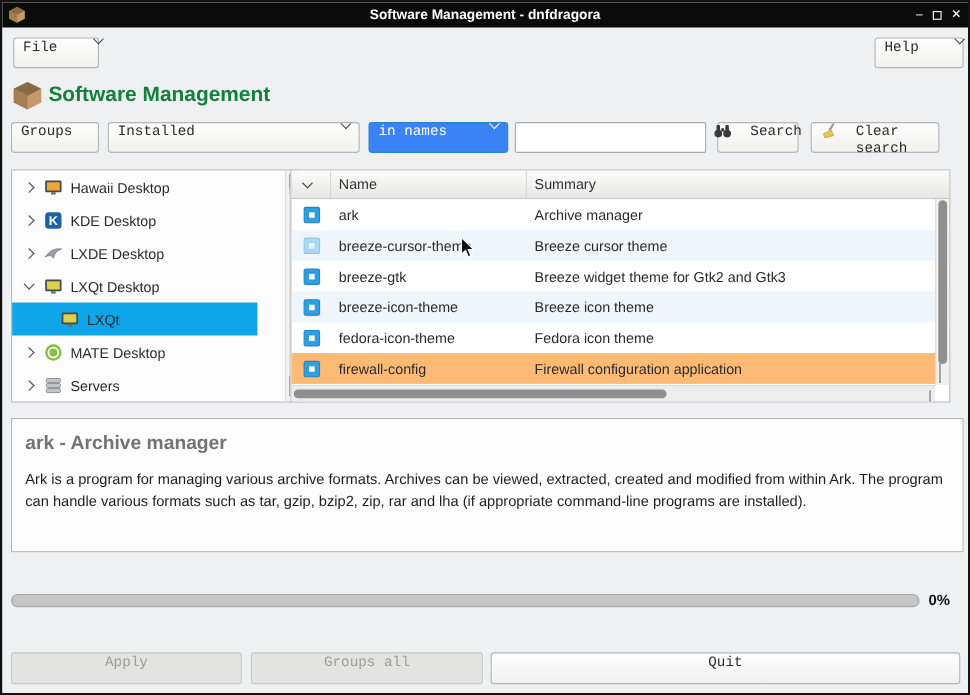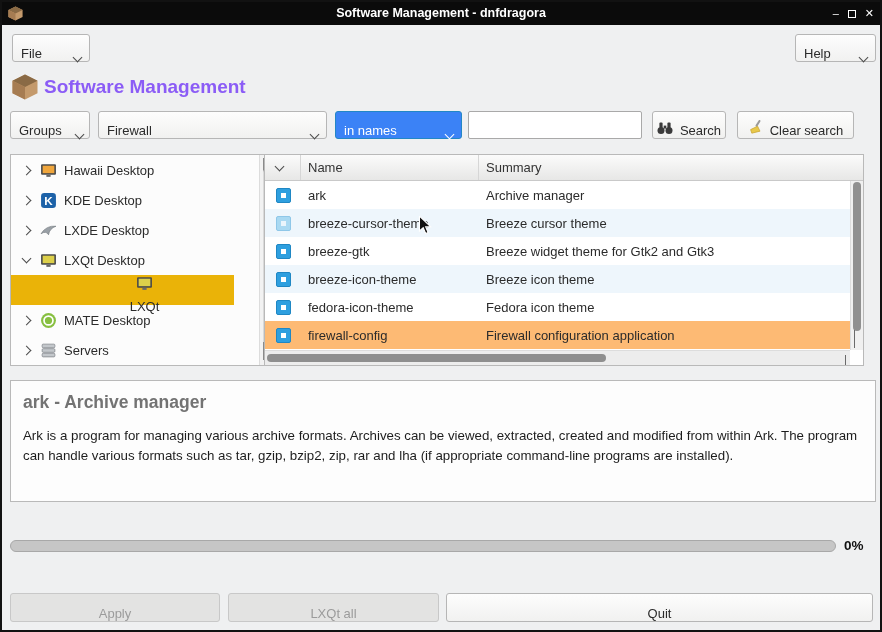--- a/index.html
+++ b/index.html
@@ -12,55 +12,55 @@
   
   .titlebar { position:absolute; top:0; left:0; right:0; height:23px; background:#0b0b0b; }
   .titlebar .app-icon { position:absolute; left:5px; top:3px; width:17px; height:17px; }
   .titlebar .title { position:absolute; left:0; right:0; top:0; height:23px; line-height:23px;
     text-align:center; color:#fff; font-weight:bold; font-size:12.5px; }
   .win-controls { position:absolute; right:6px; top:0; height:23px; display:flex; gap:9px; align-items:center; }
   .win-controls .wc { color:#fff; font-size:11px; line-height:1; cursor:default; }
   .wc-max { width:8px; height:8px; border:1.4px solid #fff; display:inline-block; }
   
   .btn, .combo {
-    display:flex; align-items:flex-end; background:linear-gradient(#fdfdfd,#f1f1f0);
+    display:flex; align-items:flex-start; background:linear-gradient(#fdfdfd,#f1f1f0);
     border:1px solid #b6b6b6; border-radius:3px; font-size:13px; color:#2b2b2b;
-    padding:0 8px; height:28px; gap:7px;
+    padding:0 8px; height:28px; gap:17px;font-family:Liberation Mono, monospace;
   }
   .chev { width:7px; height:7px; border-right:1.5px solid #4a4a4a; border-bottom:1.5px solid #4a4a4a; flex:0 0 auto; }
   .chev.down { transform:rotate(45deg); margin-top:-3px; }
   .chev.right { transform:rotate(-45deg); }
   .chev.up { transform:rotate(-135deg); margin-top:3px; }
   .chev.white { border-color:#fff; }
   .spacer { flex:1; }
   
   .file-btn { position:absolute; left:10px; top:32px; width:78px; }
   .help-btn { position:absolute; left:793px; top:32px; width:81px; }
   
   .hdr-icon { position:absolute; left:8px; top:70px; width:30px; height:30px; }
-  .hdr-title { position:absolute; left:42px; top:74px; font-size:19px; font-weight:bold; color:#8b5cf6; }
+  .hdr-title { position:absolute; left:42px; top:74px; font-size:19px; font-weight:bold; color:#15803d; }
   
   .groups-combo { position:absolute; left:8px; top:109px; width:80px; }
   .filter-combo { position:absolute; left:96px; top:109px; width:229px; }
   .scope-combo { position:absolute; left:333px; top:109px; width:127px;
     background:#3b82f6; border-color:#2387c5; color:#fff; }
   .search-input { position:absolute; left:466px; top:109px; width:174px; height:28px;
     border:1px solid #a9a9a9; border-radius:2px; background:#fff; font-size:13px; padding:0 6px;
     font-family:"Liberation Sans", sans-serif; }
   .search-btn { position:absolute; left:650px; top:109px; width:74px; justify-content:center; }
   .clear-btn { position:absolute; left:735px; top:109px; width:117px; justify-content:center; }
   
   .tree { position:absolute; left:8px; top:152px; width:264px; height:212px;
     background:#fcfcfc; border:1px solid #b9b9b9; overflow:hidden; }
   .titem { display:flex; align-items:center; height:30px; padding-left:8px; gap:7px;
     font-size:13px; color:#2b2b2b; width:223px; }
   .titem .expander { width:14px; display:flex; justify-content:center; align-items:center; }
   .titem .ticon { width:17px; height:17px; flex:0 0 auto; }
   .titem.child { padding-left:44px; }
-  .titem.selected { background:#eab308;flex-direction:column; }
+  .titem.selected { background:#0ea5e9; }
   .tree-sb { position:absolute; right:0; top:0; bottom:0; width:14px; background:#f2f2f2;
     border-left:1px solid #dcdcdc; }
   .tree-sb .sb-arrow { position:absolute; left:3px; }
   .tree-sb .thumb { position:absolute; left:3px; top:14px; bottom:14px; width:7px;
     background:#d9d9d9; border-radius:4px; }
   
   .pkg-table { position:absolute; left:262px; top:152px; width:600px; height:212px;
     background:#fff; border:1px solid #b9b9b9; overflow:hidden; }
   .thead { display:flex; height:26px; background:linear-gradient(#fbfbfb,#e7e7e6);
     border-bottom:1px solid #c9c9c9; font-size:13px; color:#333; align-items:stretch; }
@@ -144,21 +144,21 @@
       </svg>
   </span>
   <div class="hdr-title">Software Management</div>
 
   <div class="combo groups-combo">
     <span>Groups</span>
     <span class="spacer"></span>
     <span class="chev down"></span>
   </div>
   <div class="combo filter-combo">
-    <span>Firewall</span>
+    <span>Installed</span>
     <span class="spacer"></span>
     <span class="chev down"></span>
   </div>
   <div class="combo scope-combo">
     <span>in names</span>
     <span class="spacer"></span>
     <span class="chev down white"></span>
   </div>
   <input class="search-input" value="" style="">
   <div class="btn search-btn">
@@ -330,21 +330,21 @@
 
   <div class="progress-track">
     <div class="progress-fill"></div>
   </div>
   <div class="progress-label">0%</div>
 
   <div class="btn bottom-btn apply-btn disabled">
     <span>Apply</span>
   </div>
   <div class="btn bottom-btn checkall-btn disabled">
-    <span>LXQt all</span>
+    <span>Groups all</span>
   </div>
   <div class="btn bottom-btn quit-btn">
     <span>Quit</span>
   </div>
 
   <span class="cursor">
     <svg width="16" height="20" viewBox="0 0 12 18">
         <path d="M1 0 L1 13.5 L4.4 10.6 L6.6 15.8 L8.8 14.8 L6.6 9.8 L11 9.6 Z" fill="#111" stroke="#fff" stroke-width="1"></path>
       </svg>
   </span>

